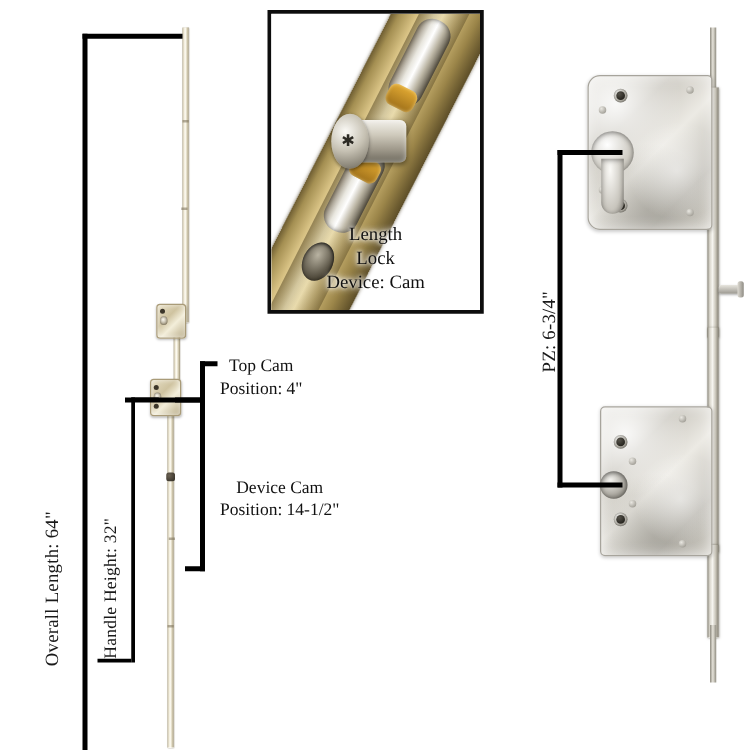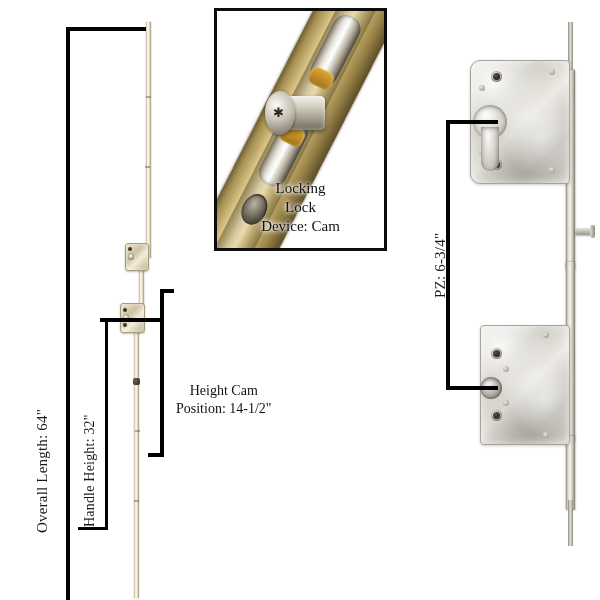--- a/index.html
+++ b/index.html
@@ -242,26 +242,30 @@
   <div class="vlabel" style="left:34px;top:533px;">Overall Length: 64"</div>
 
   <div class="rule-v thin" style="left:105px;top:318px;height:212px;"></div>
   <div class="rule-h thin" style="left:105px;top:318px;width:22px;"></div>
   <div class="rule-h thin" style="left:78px;top:527px;width:27px;"></div>
   <div class="vlabel" style="left:82px;top:527px;font-size:14px;">Handle Height: 32"</div>
 
   <div class="rule-v" style="left:160px;top:289px;height:33px;"></div>
   <div class="rule-h" style="left:160px;top:289px;width:14px;"></div>
   <div class="rule-h" style="left:140px;top:318px;width:24px;"></div>
+  <div class="callout" style="left:176px;top:285px;">
+    <div>Top Cam</div>
+    <div>Position: 4"</div>
+  </div>
 
   <div class="rule-v" style="left:160px;top:318px;height:139px;"></div>
   <div class="rule-h" style="left:148px;top:453px;width:16px;"></div>
   <div class="rule-h" style="left:100px;top:318px;width:64px;"></div>
   <div class="callout" style="left:176px;top:382px;">
-    <div>Height Cam</div>
+    <div>Device Cam</div>
     <div>Position: 14-1/2"</div>
   </div>
 
   <div class="photo-frame" style="left:214px;top:8px;width:167px;height:237px;">
     <div class="photo-inner">
 
       <div class="brass-plate">
         <div class="brass-groove"></div>
 
         <div class="slot" style="top:52px;height:74px;"></div>
@@ -274,21 +278,21 @@
         <div class="hole-oval" style="top:14px;height:26px;"></div>
       </div>
 
       <div class="cam-roller">
         <div class="cam-head">
           <div class="cam-star">✱</div>
         </div>
       </div>
 
       <div class="photo-caption" style="top:168px;">
-        <div>Locking</div>
+        <div>Length</div>
         <div>Lock</div>
         <div>Device: Cam</div>
       </div>
     </div>
   </div>
 
   <div class="face-strip-thin abs" style="left:568px;top:22px;height:56px;"></div>
   <div class="face-strip abs" style="left:566px;top:70px;height:200px;"></div>
   <div class="face-strip abs" style="left:566px;top:262px;height:180px;"></div>
   <div class="face-strip abs" style="left:566px;top:436px;height:74px;"></div>

